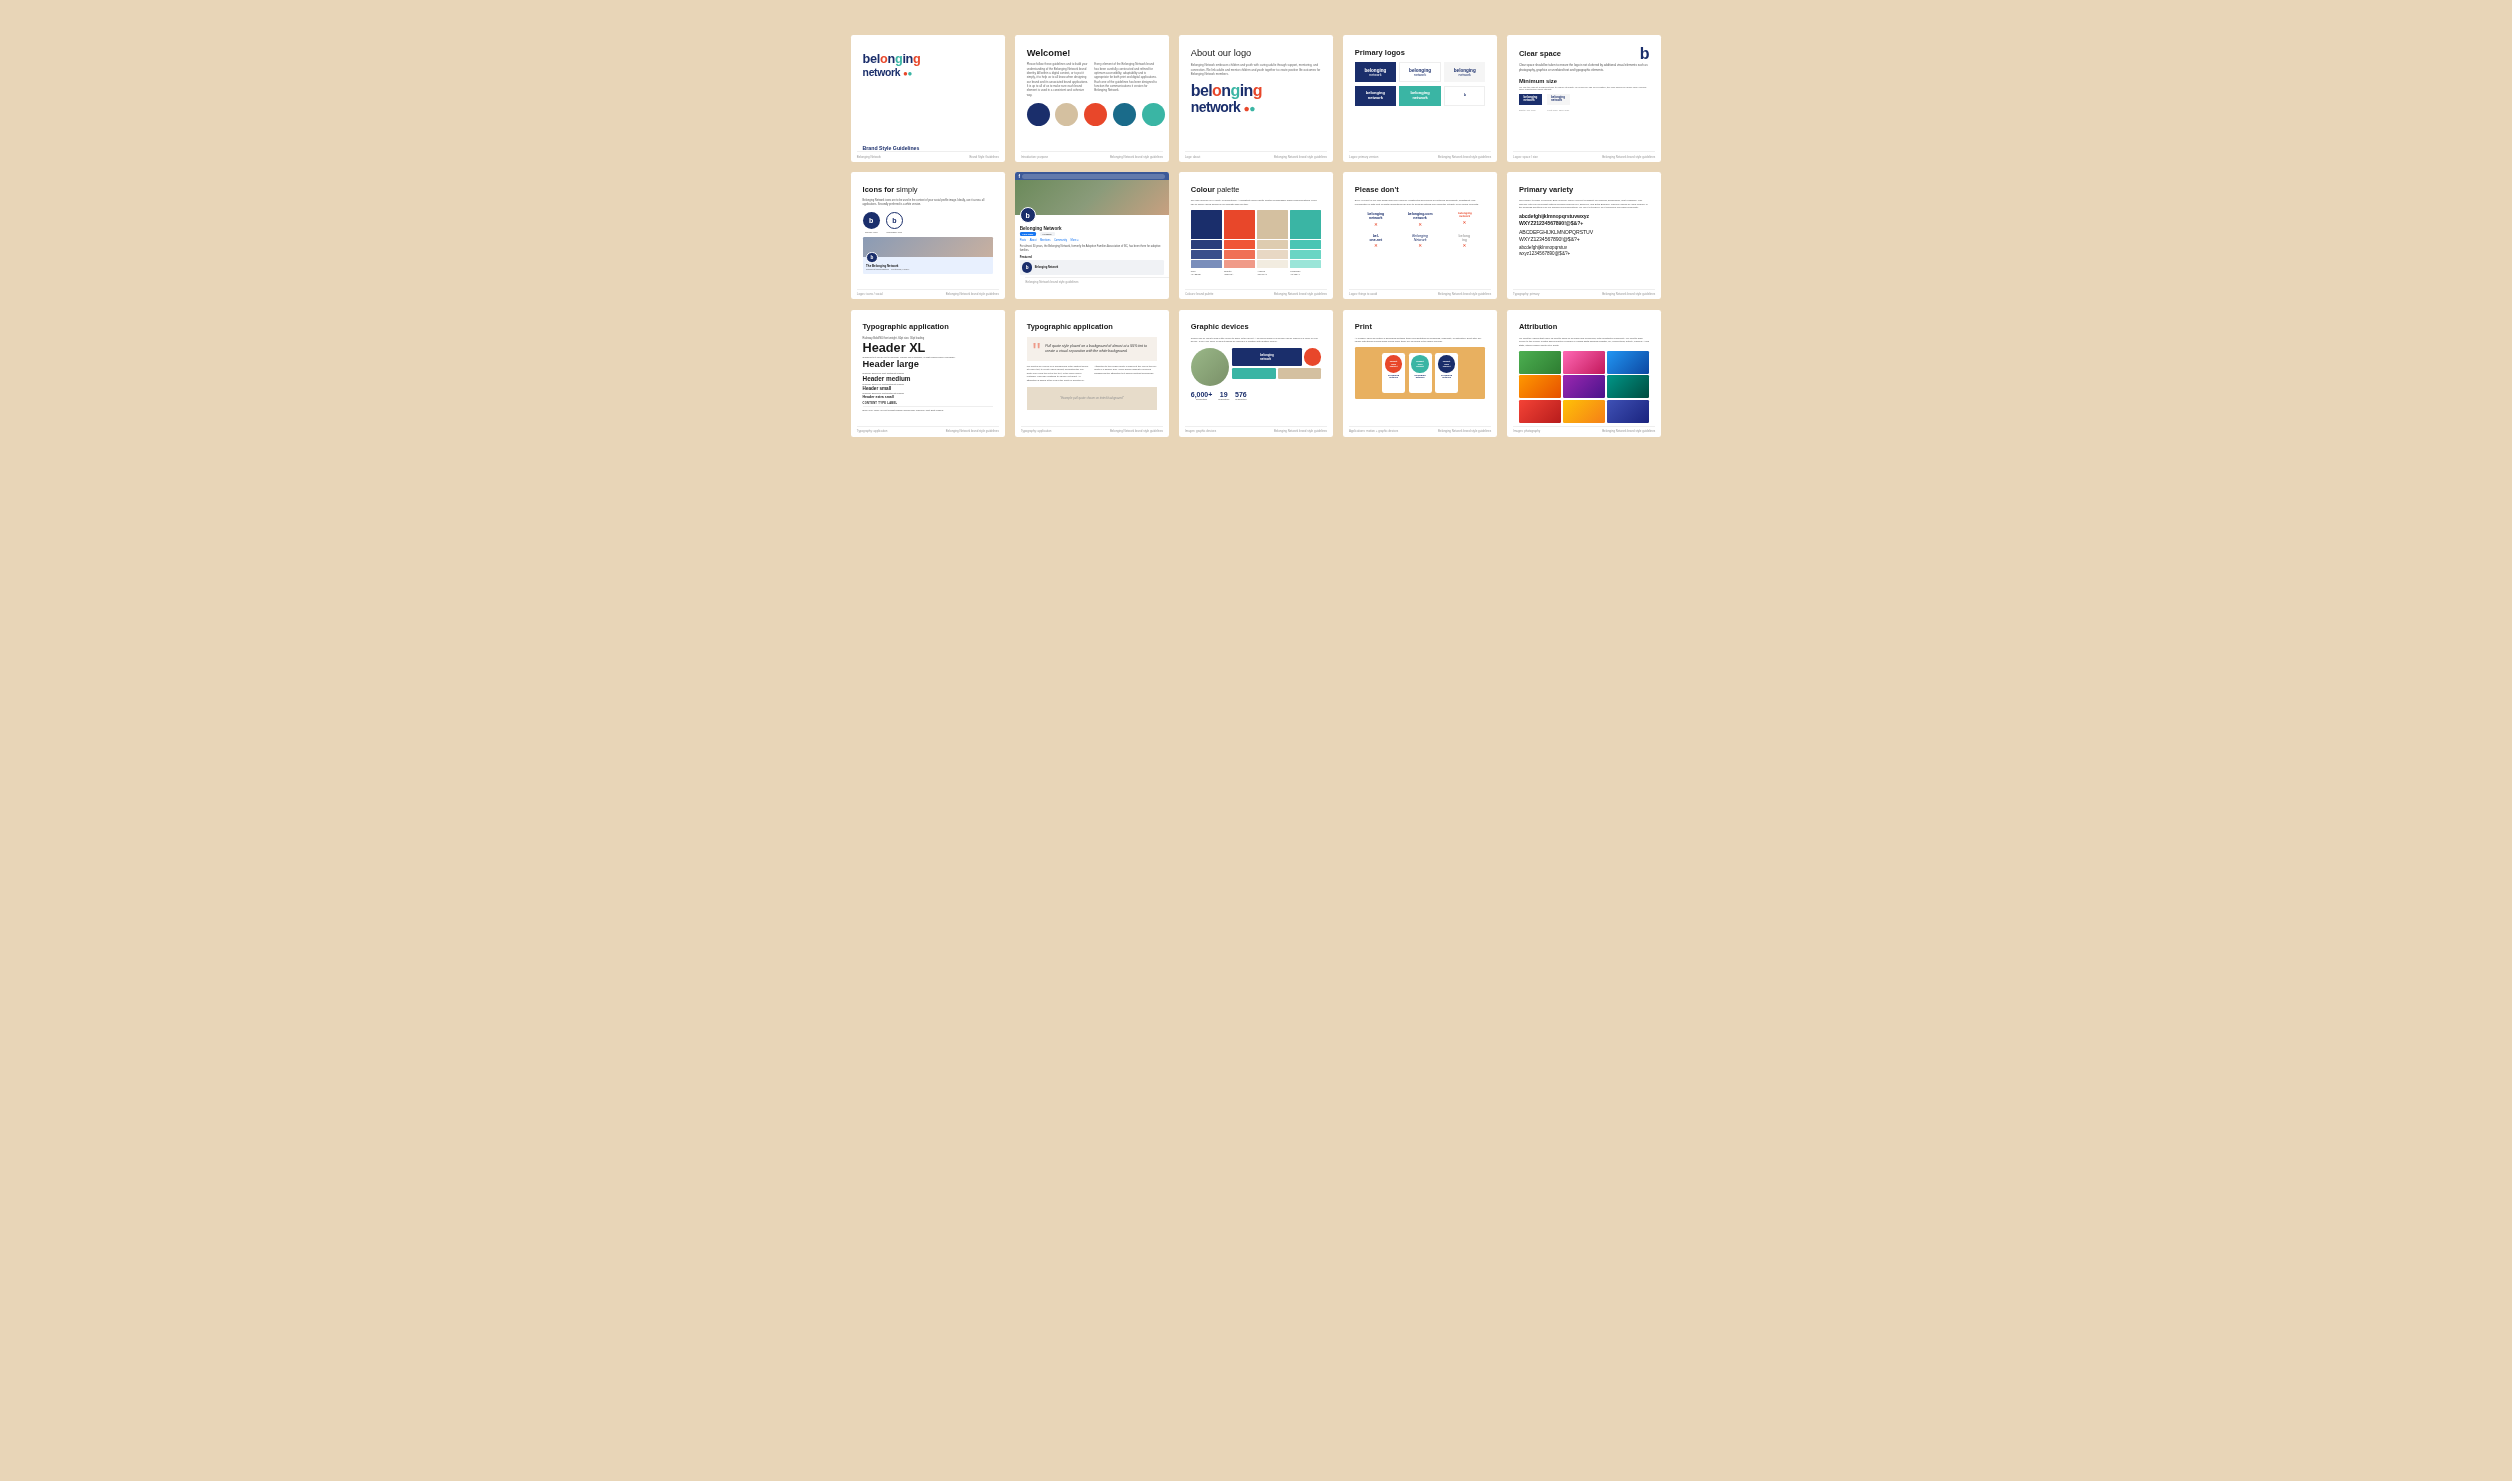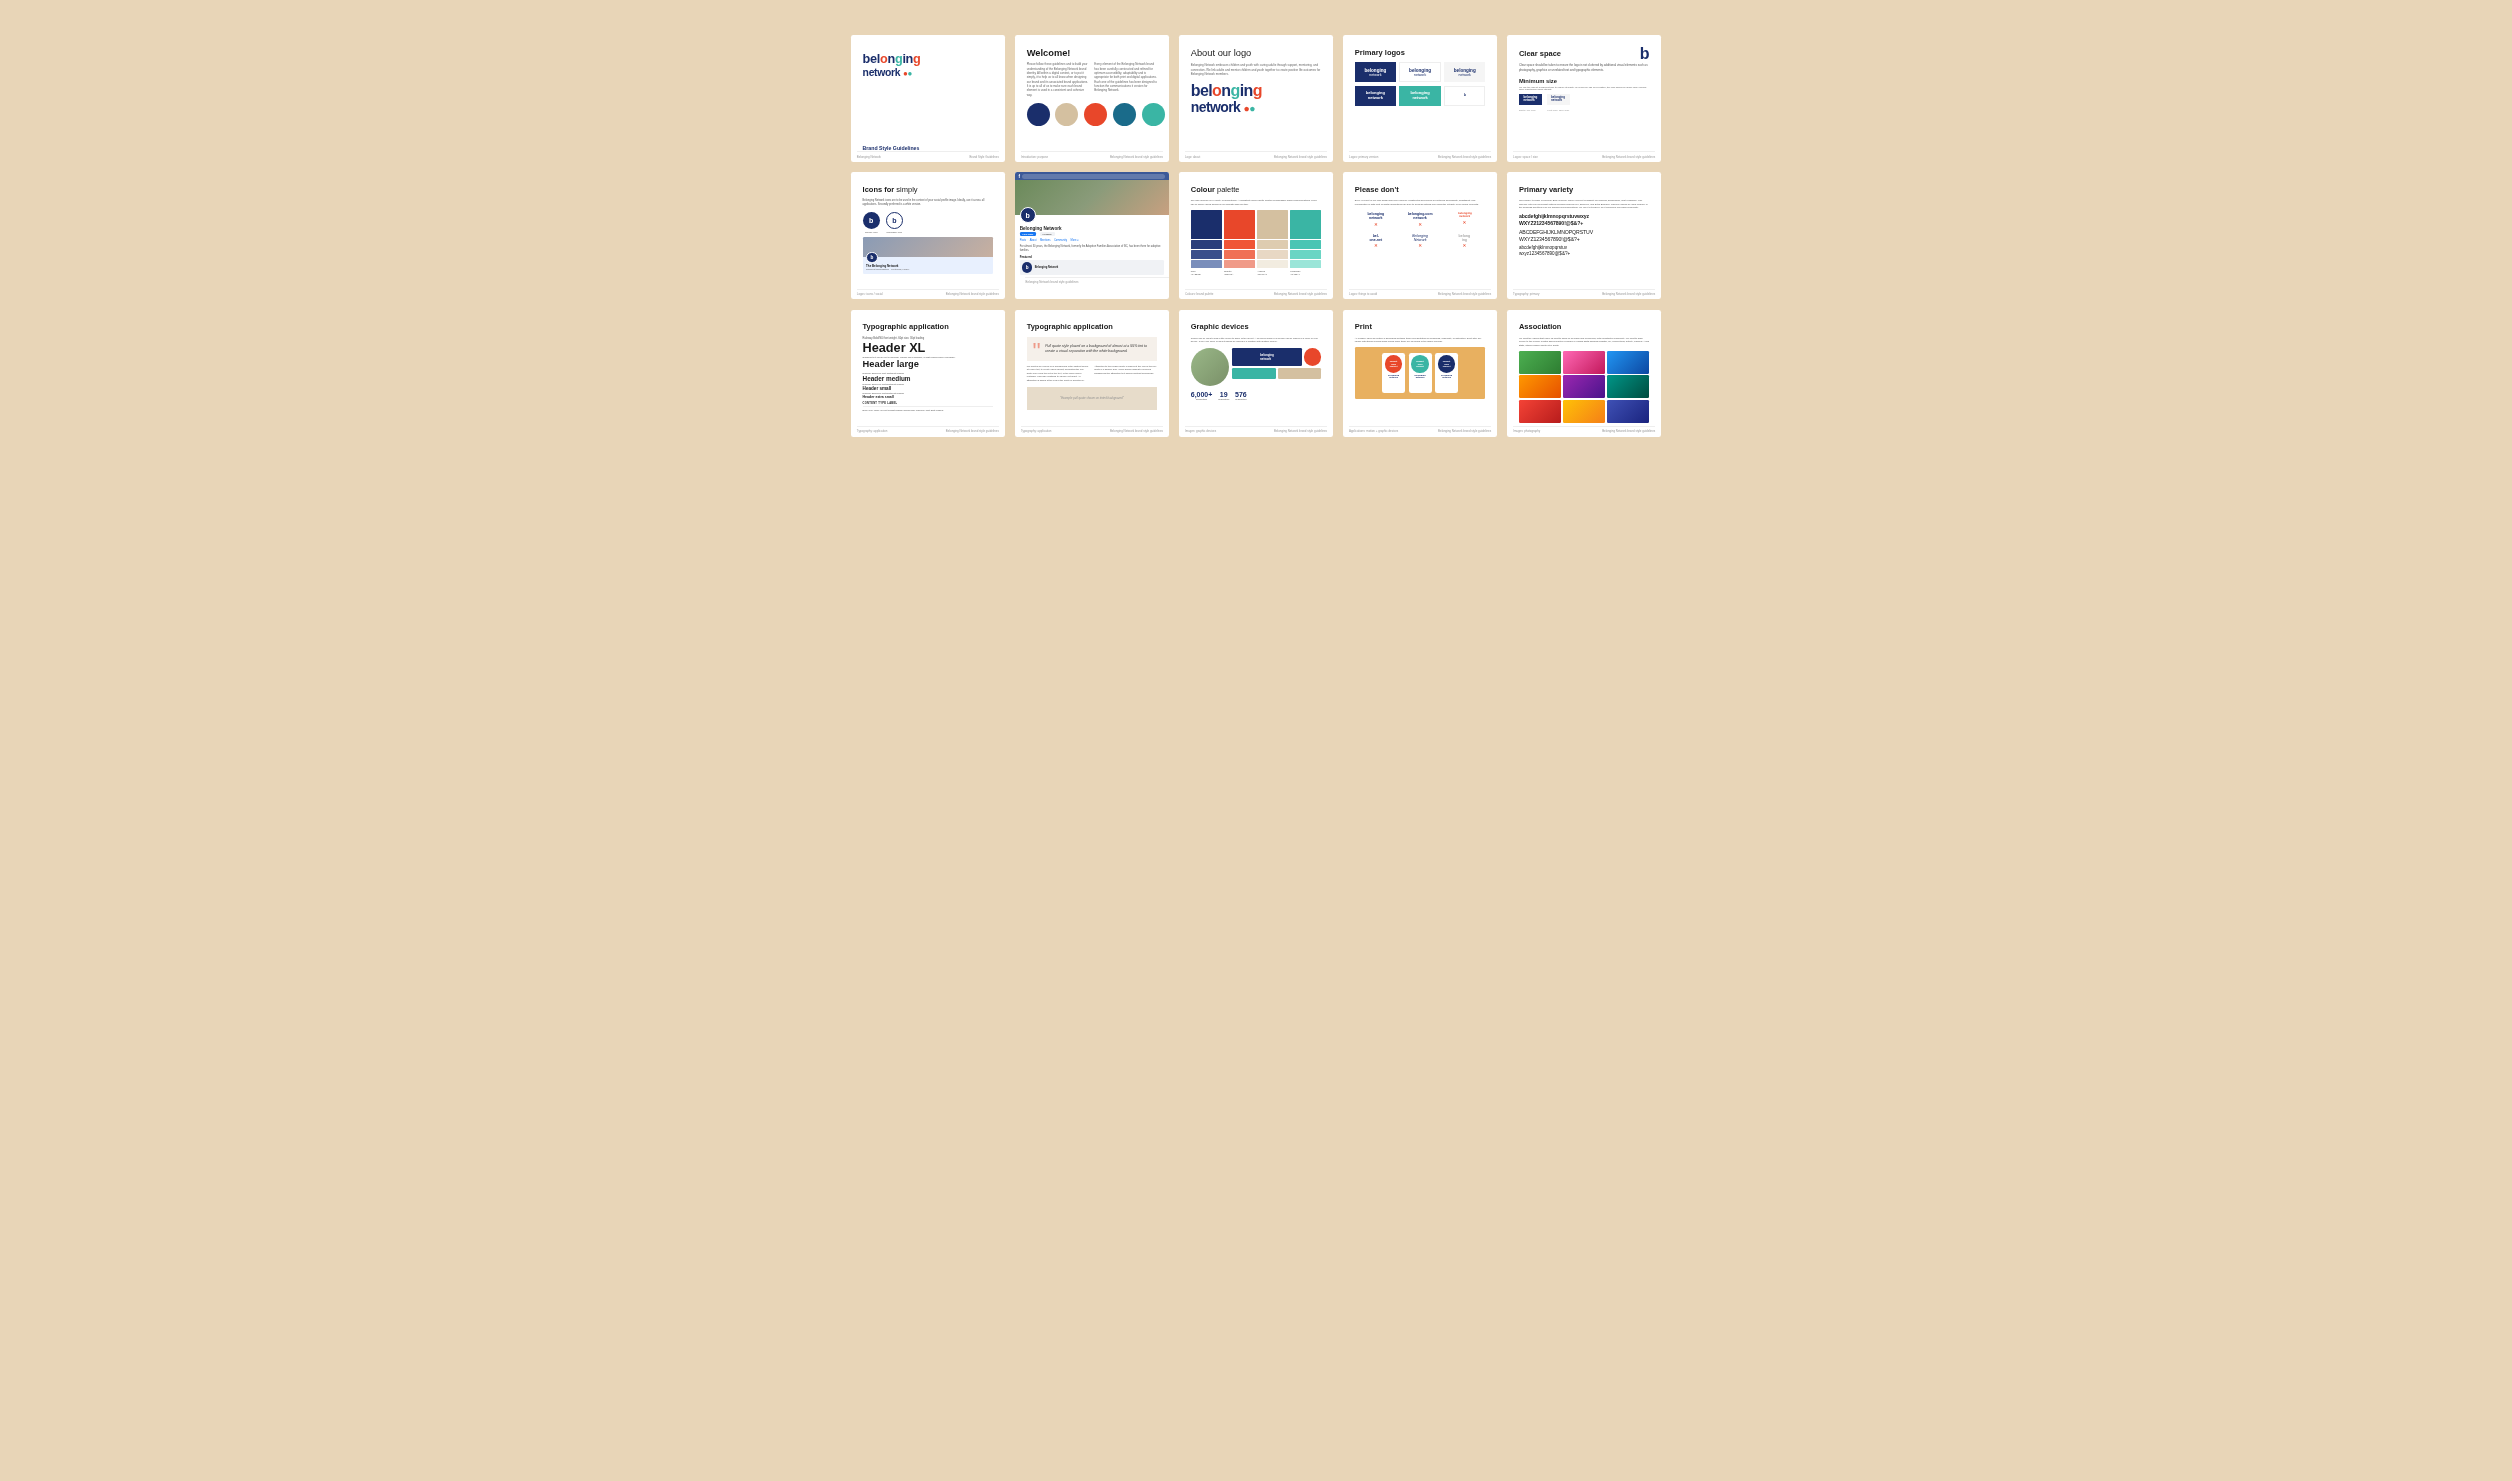--- a/index.html
+++ b/index.html
@@ -682,21 +682,21 @@
         </div>
       </div>
     </div>
     <div class="card-footer">
       <span>Applications: motion + graphic devices</span>
       <span>Belonging Network brand style guidelines</span>
     </div>
   </div>
 
   <div class="card">
-    <div class="card-title">Association</div>
+    <div class="card-title">Attribution</div>
     <div style="font-size:2.3px;color:#555;line-height:1.5;margin-bottom:3.5px">We want the visuals that make us want to show up as warm and welcoming, with empathetic community. We want to draw people to the feeling. Photos should capture dynamic or candid shots showing laughter, joy, connections, activity, learning. Avoid static, staged 'school photo' style shots.</div>
     <div class="photo-grid">
       <div class="photo-cell" style="background:linear-gradient(135deg,#4caf50,#2e7d32)"></div>
       <div class="photo-cell" style="background:linear-gradient(135deg,#ff69b4,#c2185b)"></div>
       <div class="photo-cell" style="background:linear-gradient(135deg,#2196f3,#0d47a1)"></div>
       <div class="photo-cell" style="background:linear-gradient(135deg,#ff9800,#e65100)"></div>
       <div class="photo-cell" style="background:linear-gradient(135deg,#9c27b0,#4a148c)"></div>
       <div class="photo-cell" style="background:linear-gradient(135deg,#009688,#004d40)"></div>
       <div class="photo-cell" style="background:linear-gradient(135deg,#f44336,#b71c1c)"></div>
       <div class="photo-cell" style="background:linear-gradient(135deg,#ffc107,#f57f17)"></div>

